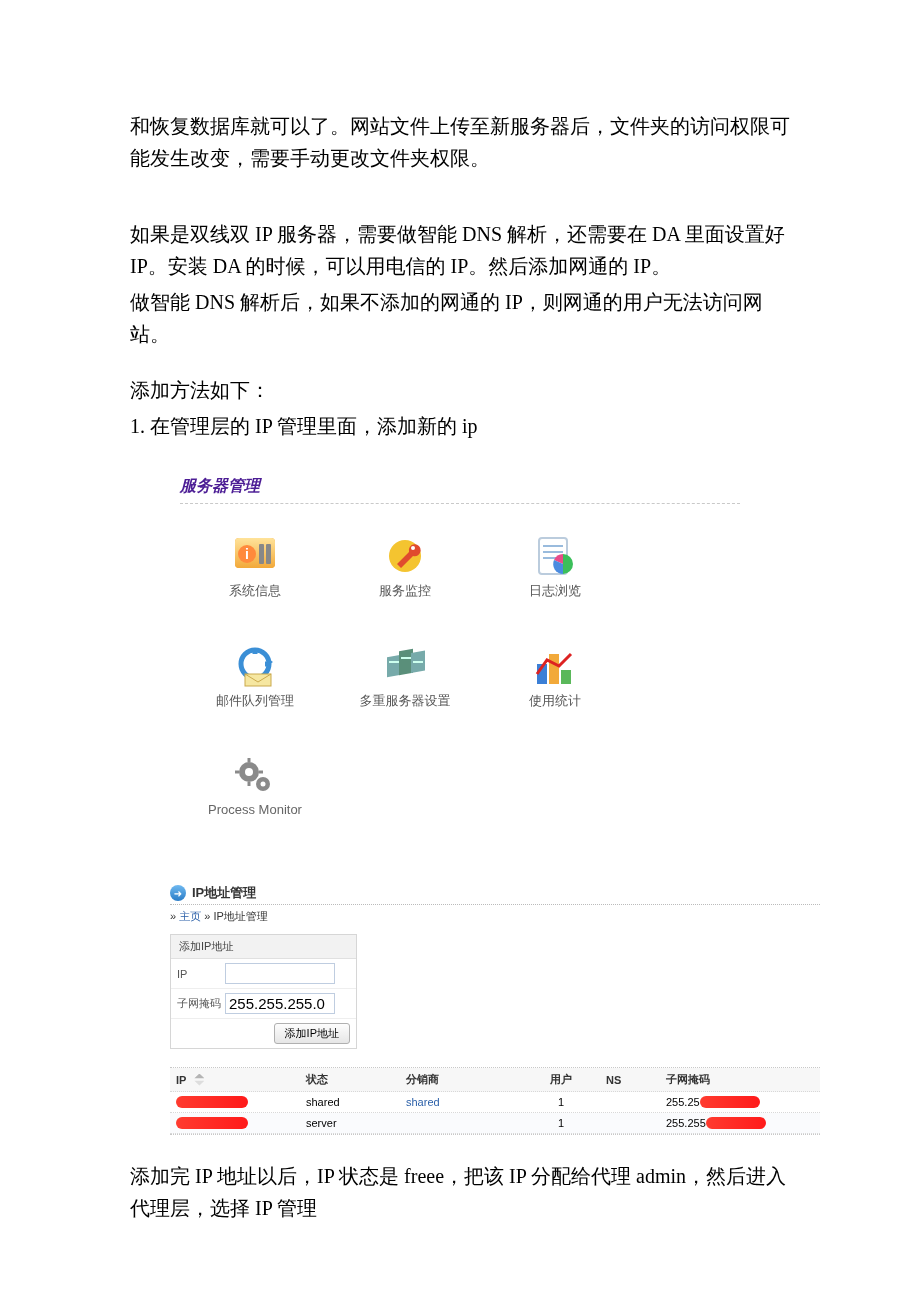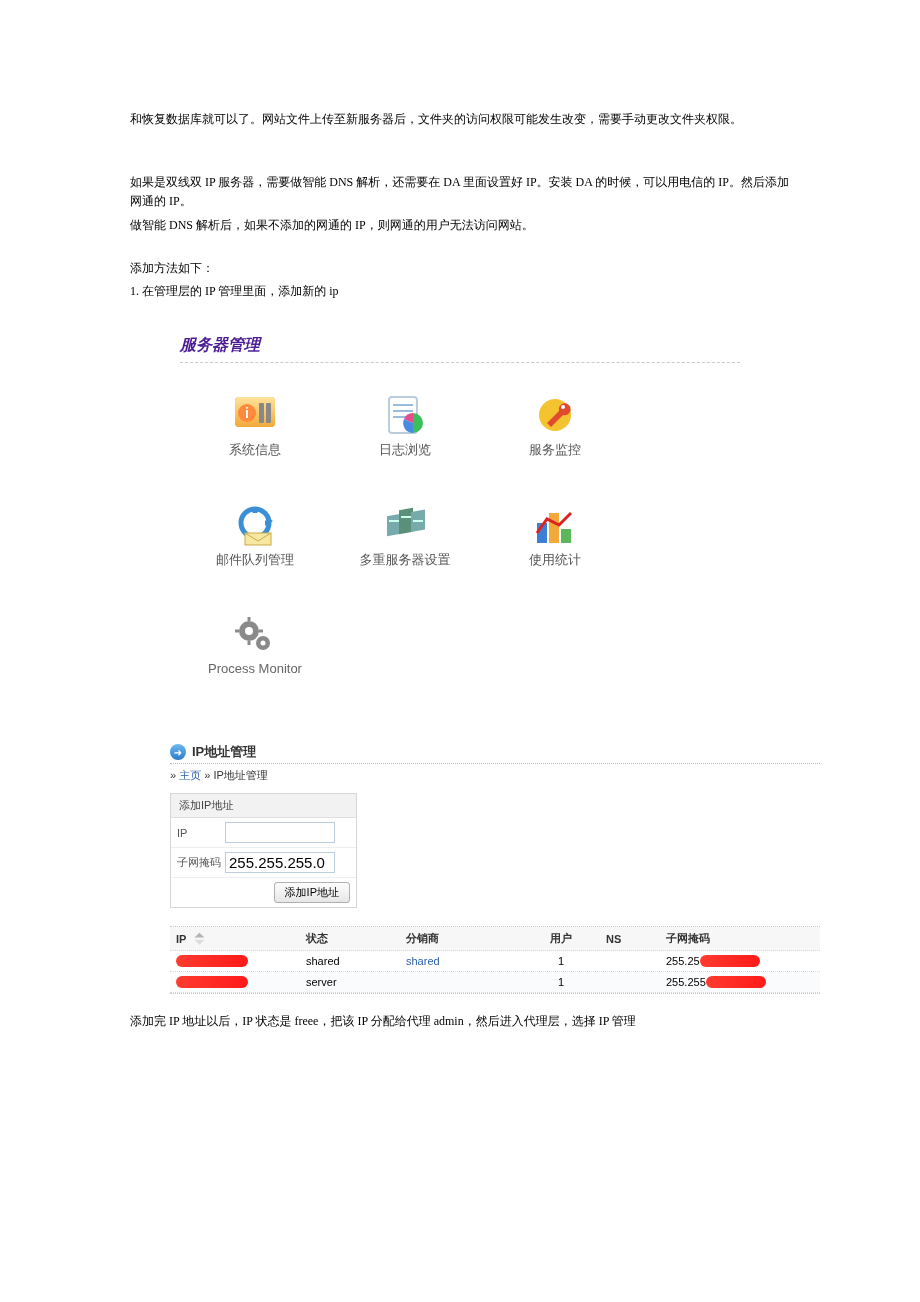--- a/index.html
+++ b/index.html
@@ -10,21 +10,21 @@
     font-size: 16px;
     color: #000;
     width: 920px;
   }
   .page {
     padding: 110px 120px 60px 130px;
   }
   .para {
     line-height: 1.6;
     margin: 0 0 4px 0;
-    font-size: 12px;
+    font-size: 20px;
   }
   .spacer-md { height: 40px; }
   .spacer-sm { height: 20px; }
 
   
   .panel-wrap {
     margin-left: 50px;
     margin-top: 30px;
     width: 560px;
   }
@@ -181,21 +181,21 @@
   }
   .redact {
     display:inline-block;height:12px;border-radius:6px;
     background:linear-gradient(90deg,#ff3b2f,#ff1a1a);
   }
   .redact.w1{width:72px;}
   .redact.w2{width:60px;}
 
   .link { color:#2a5fa8; }
 
-  .post-para { margin-top:18px; }
+  .post-para { margin-top:25px; }
 </style>
 </head>
 <body>
 
 <div class="page">
 
   <p class="para">和恢复数据库就可以了。网站文件上传至新服务器后，文件夹的访问权限可能发生改变，需要手动更改文件夹权限。</p>
 
   <div class="spacer-md"></div>
 
@@ -227,40 +227,40 @@
                 </linearGradient>
               </defs>
             </svg>
         </div>
         <div class="lbl">系统信息</div>
       </div>
 
       <div class="icon-cell">
         <div class="ic">
           <svg viewBox="0 0 44 44">
+              <circle cx="22" cy="22" r="16" fill="#f4c430"></circle>
+              <path d="M14 30 L26 18 a6 6 0 1 1 4 4 L18 34 z" fill="#e04b2e"></path>
+              <circle cx="30" cy="14" r="2" fill="#fff"></circle>
+            </svg>
+        </div>
+        <div class="lbl">服务监控</div>
+      </div>
+
+      <div class="icon-cell">
+        <div class="ic">
+          <svg viewBox="0 0 44 44">
               <rect x="6" y="4" width="28" height="36" rx="3" fill="#fff" stroke="#bcd" stroke-width="2"></rect>
               <path d="M10 12h20M10 18h20M10 24h20" stroke="#9bd" stroke-width="2"></path>
               <circle cx="30" cy="30" r="10" fill="none"></circle>
               <path d="M30 20 a10 10 0 0 1 0 20 z" fill="#3bbf5a"></path>
               <path d="M30 20 a10 10 0 0 0 -9 6 l9 4 z" fill="#e84c8a"></path>
               <path d="M21 26 a10 10 0 0 0 9 14 l0 -10 z" fill="#4a8be0"></path>
             </svg>
         </div>
         <div class="lbl">日志浏览</div>
-      </div>
-
-      <div class="icon-cell">
-        <div class="ic">
-          <svg viewBox="0 0 44 44">
-              <circle cx="22" cy="22" r="16" fill="#f4c430"></circle>
-              <path d="M14 30 L26 18 a6 6 0 1 1 4 4 L18 34 z" fill="#e04b2e"></path>
-              <circle cx="30" cy="14" r="2" fill="#fff"></circle>
-            </svg>
-        </div>
-        <div class="lbl">服务监控</div>
       </div>
 
 
       <div class="icon-cell">
         <div class="ic">
           <svg viewBox="0 0 44 44">
               <circle cx="22" cy="20" r="14" fill="none" stroke="#3b8fd6" stroke-width="5"></circle>
               <path d="M22 6 l0 4 M36 20 l-4 0" stroke="#3b8fd6" stroke-width="5"></path>
               <polygon points="34,14 40,18 34,22" fill="#3b8fd6"></polygon>
               <rect x="12" y="30" width="26" height="12" fill="#f6e7a1" stroke="#caa94d"></rect>

